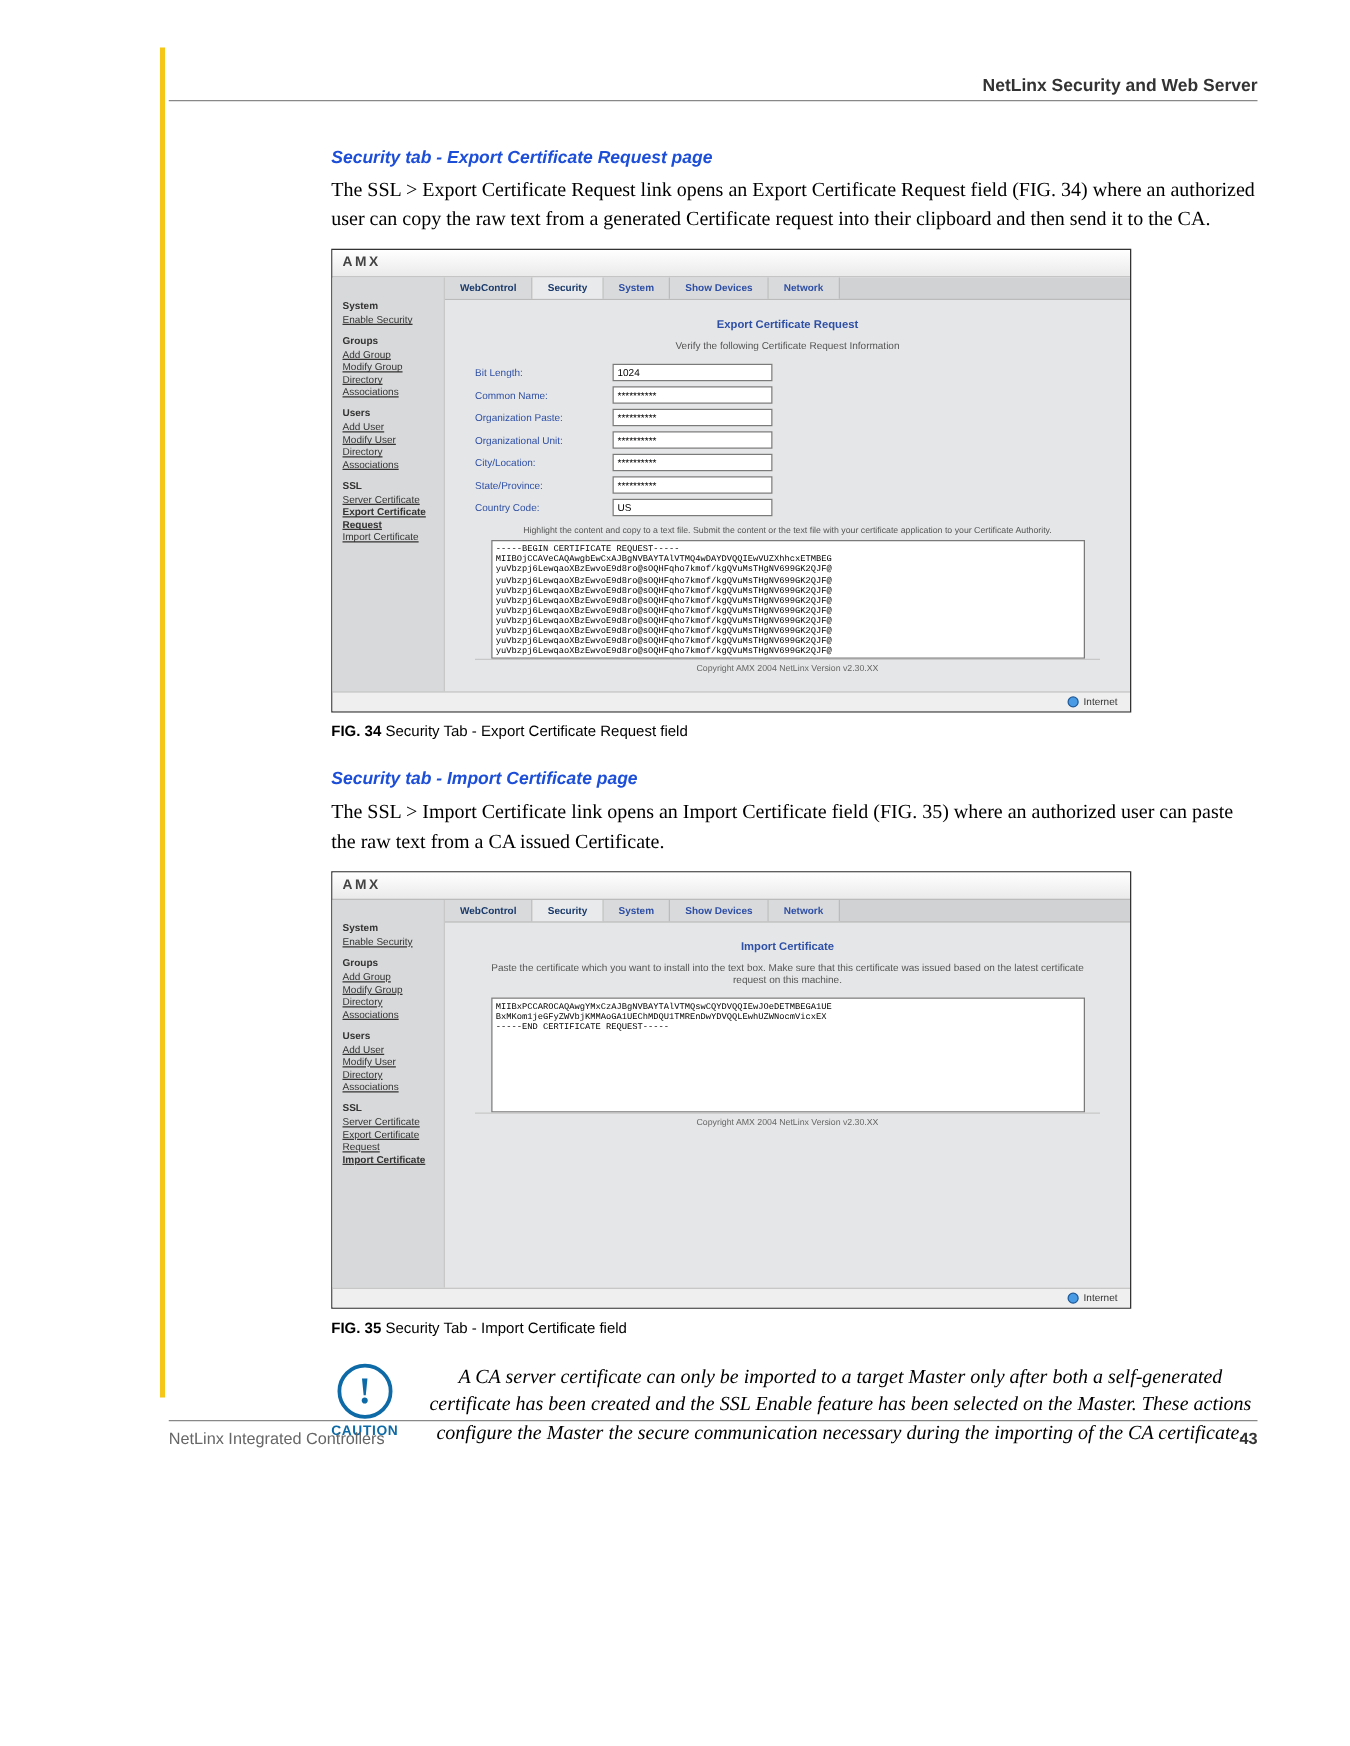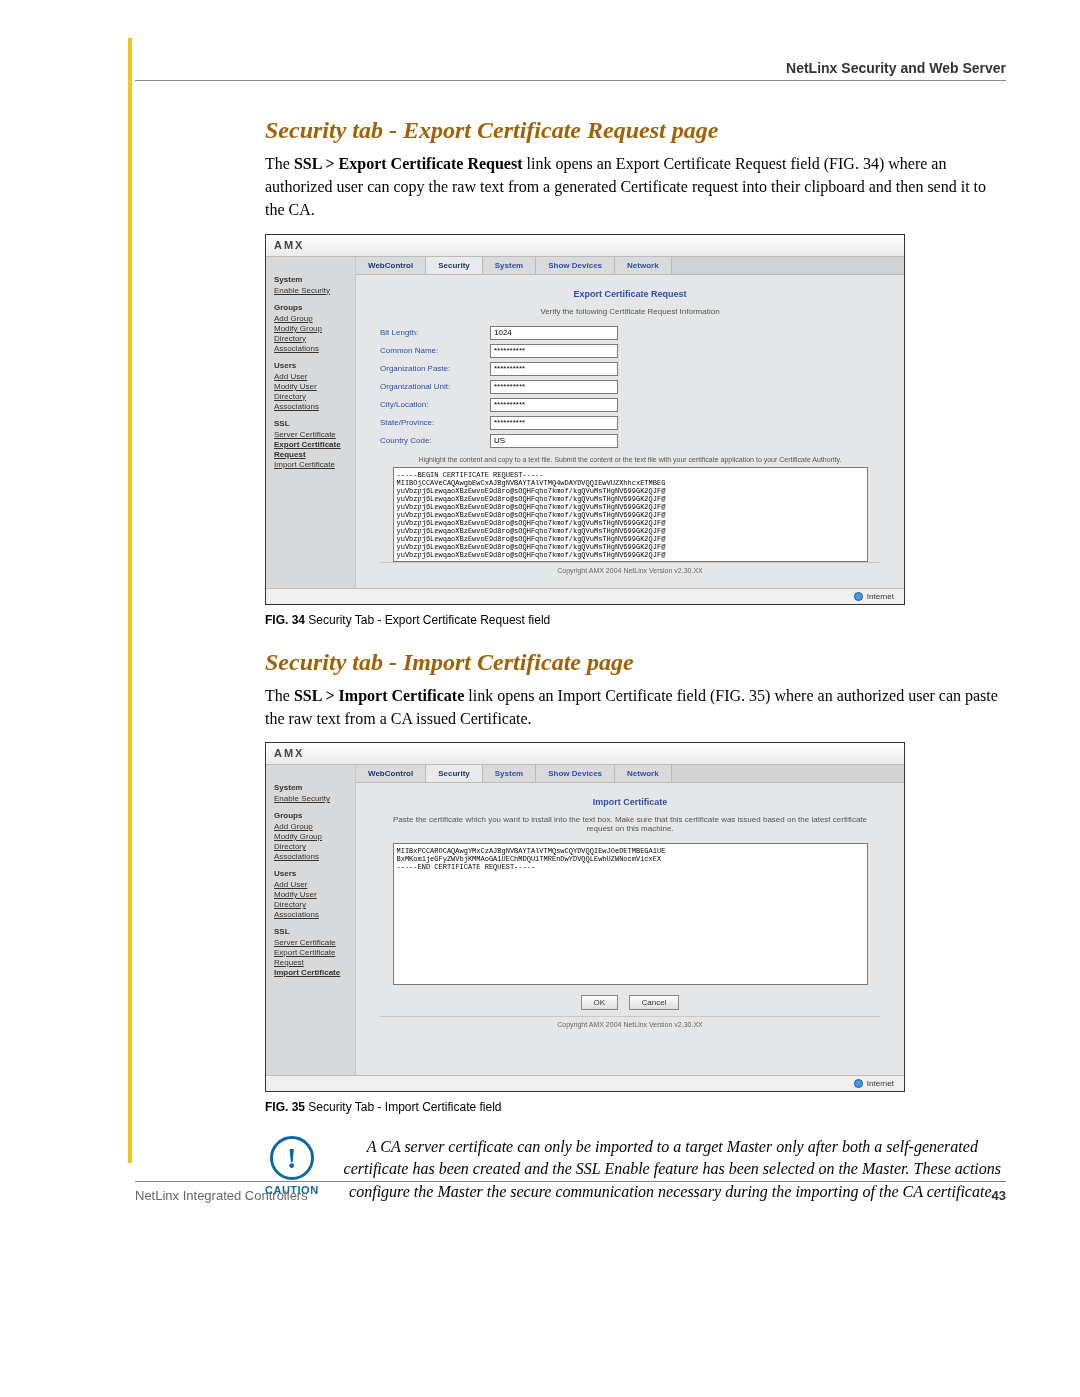--- a/index.html
+++ b/index.html
@@ -1,43 +1,43 @@
 <!DOCTYPE html>
 <html><head>
   <meta charset="utf-8">
   <style>
     * { box-sizing: border-box; margin: 0; padding: 0; }
     body { width: 1080px; height: 1397px; background: #fff; font-family: "Times New Roman", serif; color: #000; position: relative; }
     .page { padding: 60px 74px 40px 135px; position: relative; }
     .accent-bar { position: absolute; left: 128px; top: 38px; width: 4px; bottom: 80px; background: #f5c518; }
     .header-right { text-align: right; font-family: Arial, sans-serif; font-weight: bold; font-size: 14px; color: #333; border-bottom: 1px solid #888; padding-bottom: 4px; margin-bottom: 36px; }
-    .section-title { color: #a16207; font-style: italic; font-weight: bold; font-size: 24px; font-family: Liberation Serif, serif; margin: 8px 0 8px 130px; }
+    .section-title { color: #1d4ed8; font-style: italic; font-weight: bold; font-size: 14px; font-family: Liberation Sans, sans-serif; margin: 8px 0 8px 130px; }
     .body-text { font-size: 16px; line-height: 1.45; margin: 0 0 12px 130px; }
-    .body-text b { font-weight: bold; }
+    .body-text b { font-weight: normal; }
     .screenshot { margin: 12px 0 6px 130px; border: 1px solid #333; width: 640px; background: #e2e3e4; font-family: Verdana, Arial, sans-serif; font-size: 9px; color: #333; position: relative; }
     .ss-top { background: linear-gradient(#fff,#eaeaea); height: 22px; border-bottom: 1px solid #bbb; padding: 4px 8px; font-weight: bold; color: #444; letter-spacing: 2px; font-size: 11px; }
     .ss-body { display: flex; min-height: 310px; background: #dedfe0; }
     .ss-side { width: 90px; background: #d8d9da; padding: 10px 8px; font-size: 8px; color: #333; border-right: 1px solid #c8c8c8; }
     .ss-side .grp-h { font-weight: bold; margin-top: 8px; margin-bottom: 2px; display: block; }
     .ss-side a { display: block; text-decoration: underline; color: #333; margin: 1px 0; }
     .ss-side a.active { font-weight: bold; }
     .ss-main { flex: 1; background: #e5e6e7; padding: 0; position: relative; }
     .ss-tabs { display: flex; background: #d1d2d3; border-bottom: 1px solid #bbb; font-size: 8px; }
     .ss-tab { padding: 4px 12px; border-right: 1px solid #bbb; background: #d9dadb; color: #1a3a6b; font-weight: bold; }
     .ss-tab.active { background: #e9eaeb; }
     .ss-tab.blue { color: #2e4fa6; }
     .ss-content { padding: 10px 24px 10px 24px; }
     .ss-h { color: #2e4fa6; font-weight: bold; text-align: center; margin: 4px 0 8px; font-size: 9px; }
     .ss-sub { text-align: center; font-size: 8px; color: #555; margin-bottom: 10px; }
     .form-row { display: flex; align-items: center; margin: 4px 0; }
     .form-row label { width: 110px; font-size: 8px; color: #2e4fa6; }
     .form-row input { width: 128px; height: 14px; border: 1px solid #7a7a7a; background: #fff; font-size: 8px; padding: 0 3px; }
     .ss-note { text-align: center; font-size: 7px; color: #555; margin: 8px 0 4px; }
     .ss-textarea { width: 95%; height: 95px; margin: 0 auto; display: block; border: 1px solid #7a7a7a; background: #fff; font-family: "Courier New", monospace; font-size: 7px; line-height: 1.15; padding: 3px; overflow: hidden; resize: none; white-space: pre; }
-    .ss-textarea.tall { height: 142px; }
+    .ss-textarea.tall { height: 92px; }
     .ss-btns { text-align: center; margin: 10px 0 6px; }
     .ss-btn { display: inline-block; border: 1px solid #888; background: linear-gradient(#fff,#ddd); font-size: 8px; padding: 2px 12px; margin: 0 4px; }
     .ss-foot { font-size: 7px; color: #666; text-align: center; padding: 4px 0; border-top: 1px solid #c8c8c8; }
     .ss-status { background: #efefef; border-top: 1px solid #bbb; height: 16px; display: flex; justify-content: flex-end; align-items: center; padding: 0 10px; font-size: 8px; color: #333; }
     .ss-status .globe { width: 9px; height: 9px; border-radius: 50%; background: #4a9be6; border: 1px solid #1e5a99; margin-right: 4px; display: inline-block; }
     .caption { font-family: Arial, sans-serif; font-size: 12px; margin: 8px 0 22px 130px; }
     .caption b { font-weight: bold; }
     .caution-block { display: flex; align-items: flex-start; margin: 12px 0 0 130px; gap: 20px; }
     .caution-icon-wrap { text-align: center; width: 60px; }
     .caution-icon { width: 44px; height: 44px; border: 3px solid #0d6aa6; border-radius: 50%; display: flex; align-items: center; justify-content: center; margin: 0 auto 4px; }
@@ -179,24 +179,20 @@
           <div class="ss-tab blue">System</div>
           <div class="ss-tab blue">Show Devices</div>
           <div class="ss-tab blue">Network</div>
         </div>
         <div class="ss-content">
           <div class="ss-h">Import Certificate</div>
           <div class="ss-sub">Paste the certificate which you want to install into the text box. Make sure that this certificate was issued based on the latest certificate request on this machine.</div>
           <textarea class="ss-textarea tall" style="">MIIBxPCCAROCAQAwgYMxCzAJBgNVBAYTAlVTMQswCQYDVQQIEwJOeDETMBEGA1UE
 BxMKom1jeGFyZWVbjKMMAoGA1UEChMDQU1TMREnDwYDVQQLEwhUZWNocmVicxEX
 -----END CERTIFICATE REQUEST-----</textarea>
-          <div class="ss-btns">
-            <span class="ss-btn">OK</span>
-            <span class="ss-btn">Cancel</span>
-          </div>
           <div class="ss-foot">Copyright AMX 2004   NetLinx Version v2.30.XX</div>
         </div>
       </div>
     </div>
     <div class="ss-status">
         <span class="globe"></span>
         <span>Internet</span>
       </div>
   </div>
   <div class="caption"><b>FIG. 35</b><span>  Security Tab - Import Certificate field</span></div>

